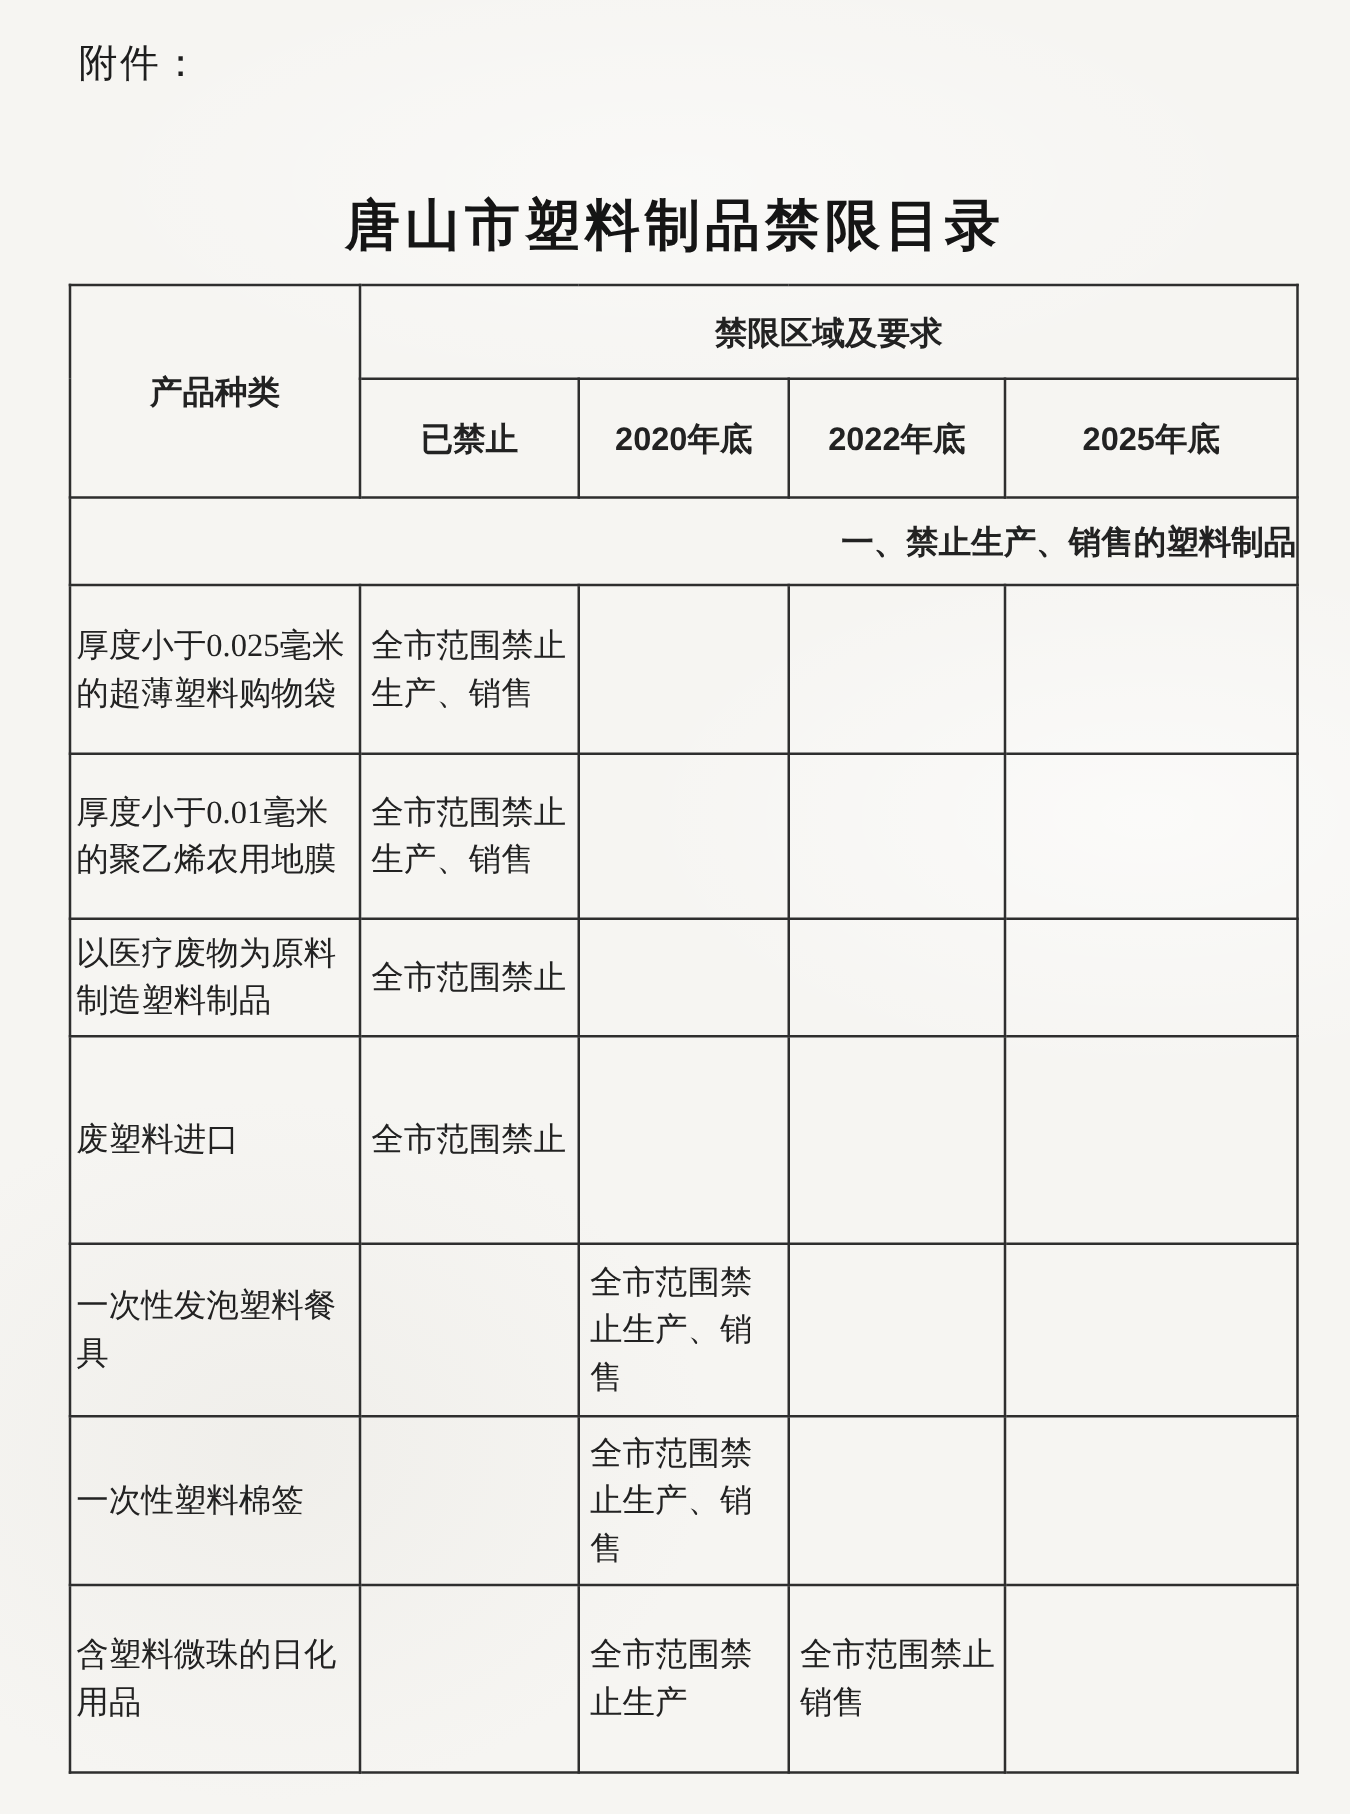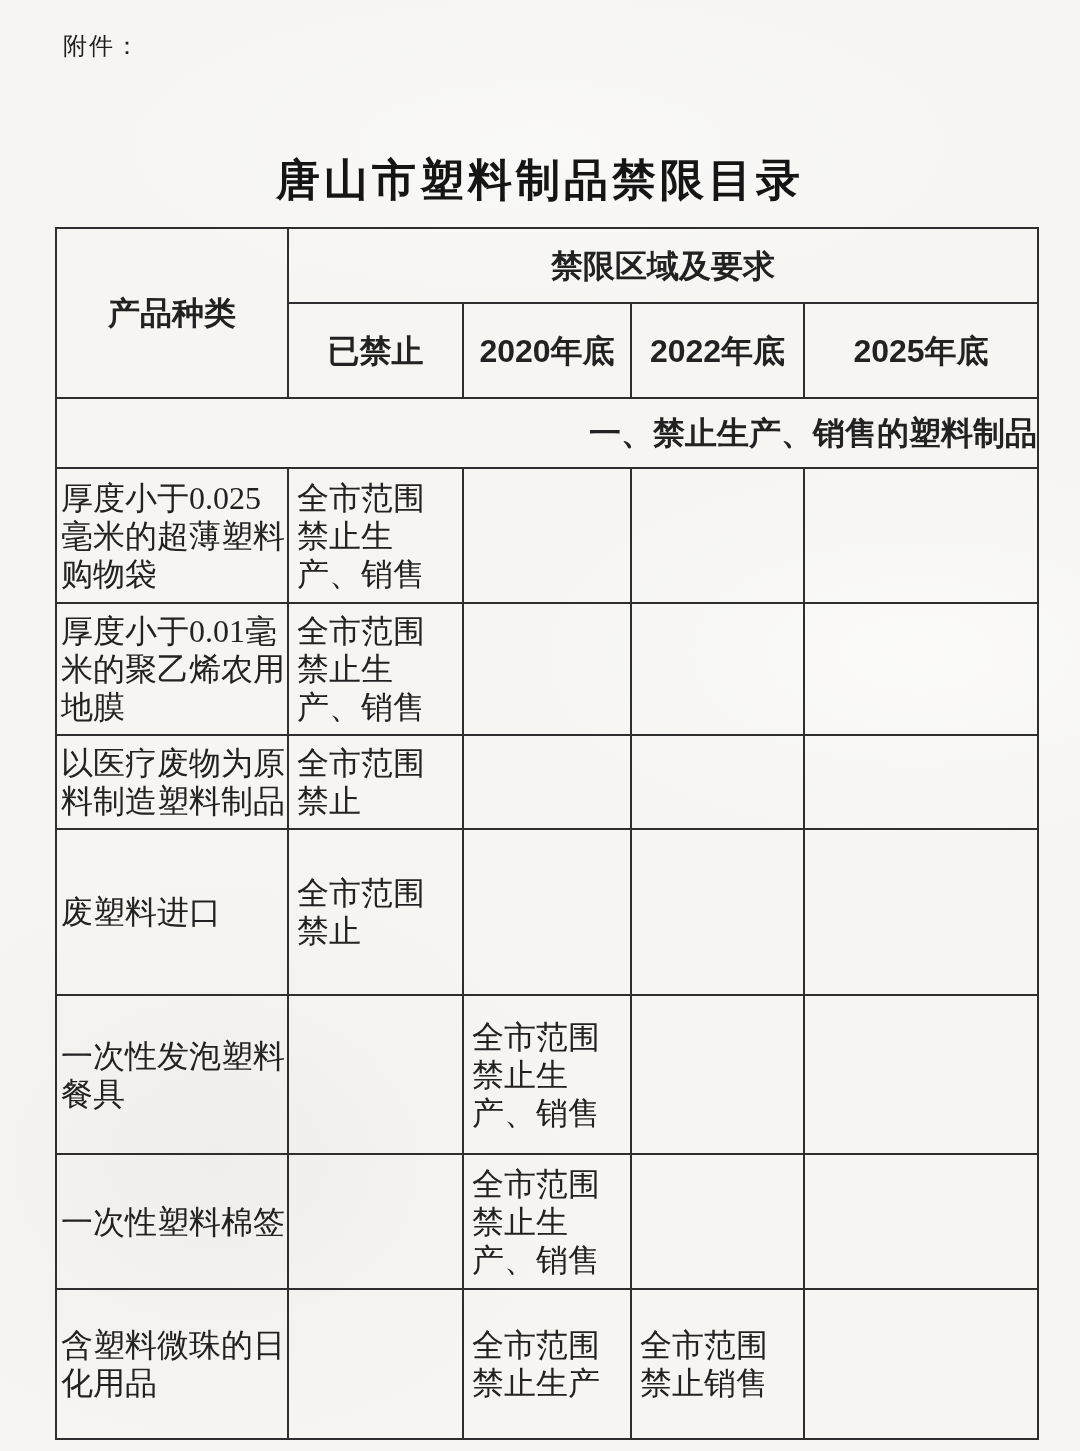--- a/index.html
+++ b/index.html
@@ -16,42 +16,42 @@
     position: absolute; inset: 0;
     background:
       radial-gradient(ellipse 600px 300px at 85% 45%, rgba(255,255,255,.55), rgba(255,255,255,0) 70%),
       radial-gradient(ellipse 500px 400px at 20% 80%, rgba(228,226,220,.35), rgba(228,226,220,0) 70%),
       radial-gradient(ellipse 700px 250px at 50% 10%, rgba(255,255,255,.4), rgba(255,255,255,0) 70%);
     pointer-events: none;
   }
 
   .attachment-label {
     position: absolute; left: 63px; top: 30px;
-    font-size: 24px; letter-spacing: 2px;
+    font-size: 31px; letter-spacing: 2px;
   }
   .doc-title {
     position: absolute; left: 0; top: 151px; width: 100%;
     text-align: center;
     font-family: "Liberation Sans", sans-serif;
     font-weight: 800;
     font-size: 44px;
     letter-spacing: 4px;
     color: #151515;
   }
 
   table.catalog {
     position: absolute; left: 55px; top: 227px;
     width: 982px;
     border-collapse: collapse;
     table-layout: fixed;
   }
   table.catalog td {
     border: 2px solid #2e2e2e;
     vertical-align: middle;
-    font-size: 32px;
+    font-size: 26px;
     line-height: 38px;
     color: #222;
     overflow: hidden;
   }
   td.hdr {
     font-family: "Liberation Sans", sans-serif;
     font-weight: 600;
     text-align: center;
     font-size: 28px;
     color: #1b1b1b;
@@ -124,21 +124,21 @@
     <td class="val-cell"></td>
     <td class="val-cell"></td>
   </tr>
   <tr style="height:166px">
     <td class="product-cell">废塑料进口</td>
     <td class="val-cell">全市范围禁止</td>
     <td class="val-cell val-2020"></td>
     <td class="val-cell"></td>
     <td class="val-cell"></td>
   </tr>
-  <tr style="height:159px">
+  <tr style="height:138px">
     <td class="product-cell">一次性发泡塑料餐具</td>
     <td class="val-cell"></td>
     <td class="val-cell val-2020">全市范围禁止生产、销售</td>
     <td class="val-cell"></td>
     <td class="val-cell"></td>
   </tr>
   <tr style="height:135px">
     <td class="product-cell">一次性塑料棉签</td>
     <td class="val-cell"></td>
     <td class="val-cell val-2020">全市范围禁止生产、销售</td>

